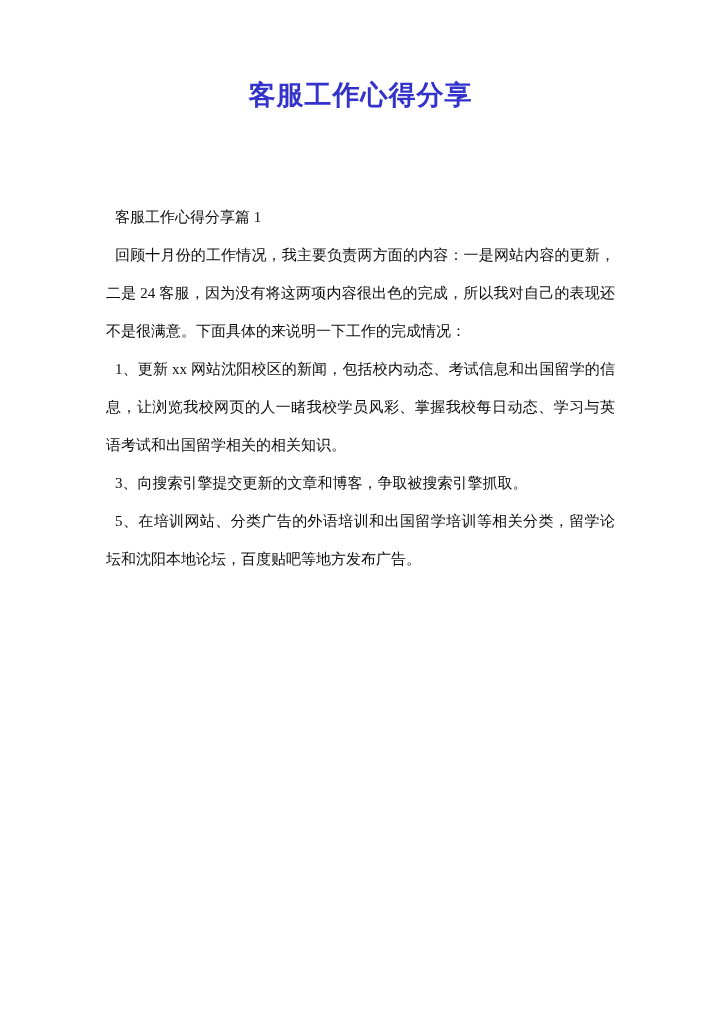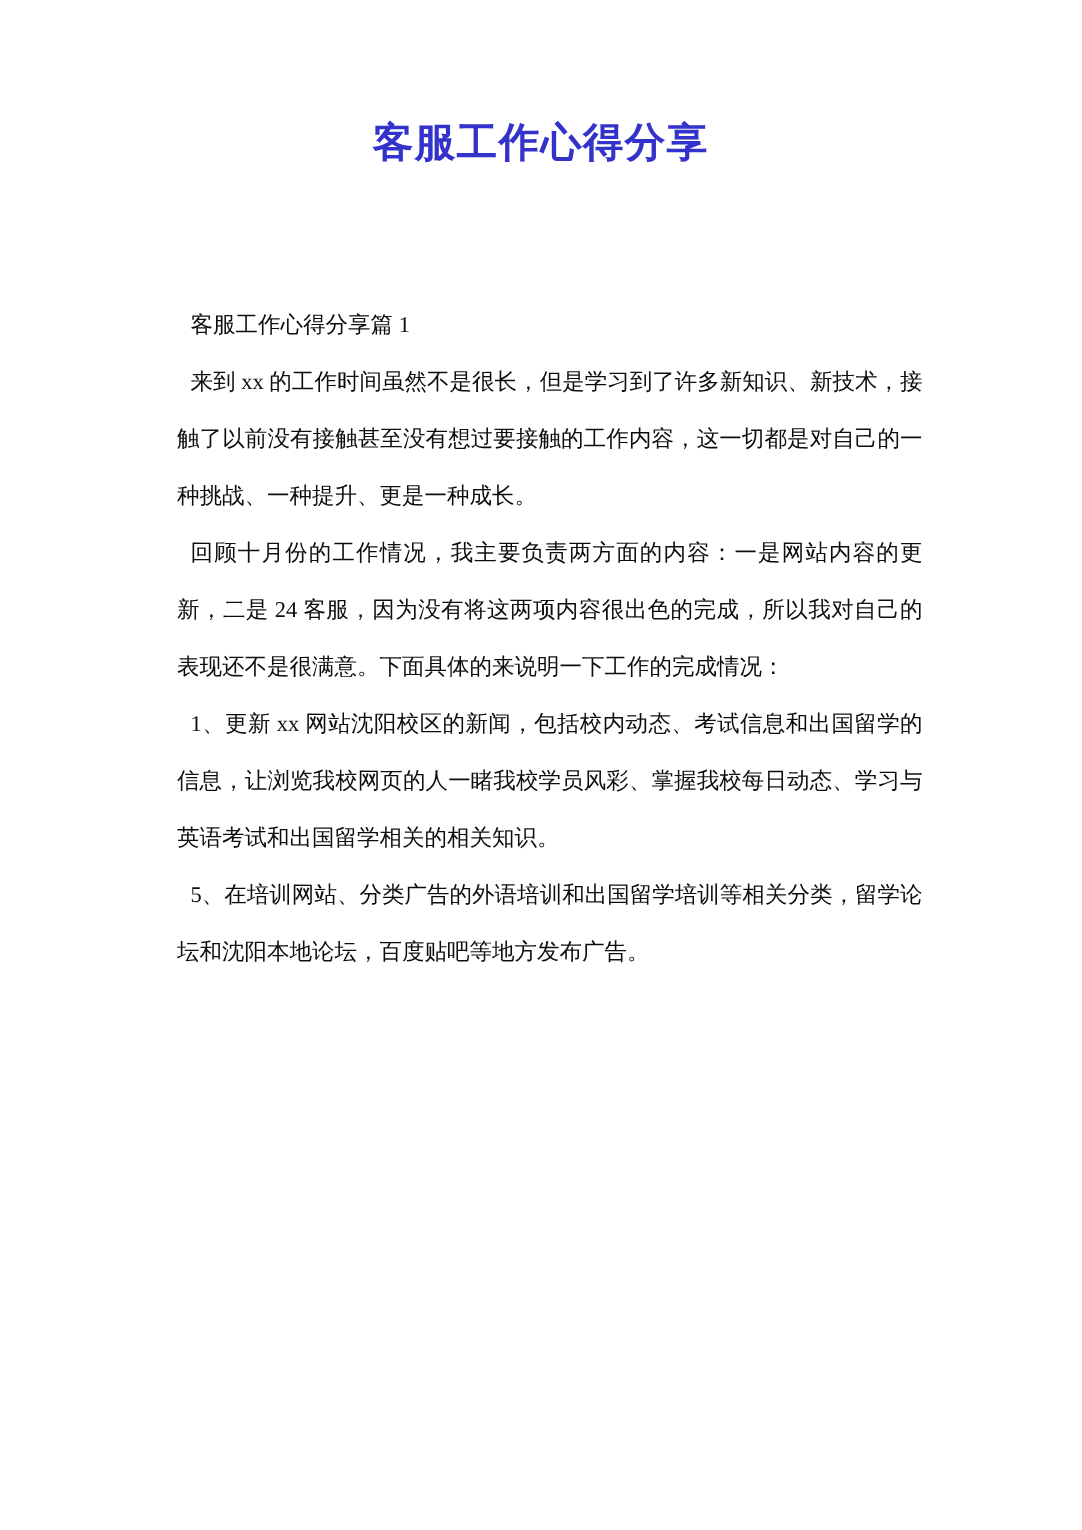--- a/index.html
+++ b/index.html
@@ -24,37 +24,36 @@
     margin: 0 0 86px 0;
     font-size: 27px;
     line-height: 34px;
     font-weight: bold;
     text-align: center;
     color: #3333cc;
     letter-spacing: 1px;
   }
   .doc-body {
     color: #0d0d0d;
-    margin-left: 12px;
   }
   .doc-body p.para {
     margin: 0;
     font-size: 15px;
     line-height: 38px;
     text-align: justify;
     text-justify: inter-ideograph;
     text-indent: 9px;
     word-break: break-all;
   }
 </style>
 </head>
 <body style="background: rgb(255, 255, 255);">
 
 <div class="page">
   <h1 class="doc-title" style="color: rgb(51, 51, 204);">客服工作心得分享</h1>
   <div class="doc-body" style="color: rgb(13, 13, 13);">
       <p class="para">客服工作心得分享篇 1</p>
-      <p class="para">来到 xx 的工作时间虽然不是很长，但是学习到了许多新知识、新技术，接触了以前没有接触甚至没有想过要接触的工作内容，这一切都是对自己的一种挑战、一种提升、更是一种成长。</p>
       <p class="para">回顾十月份的工作情况，我主要负责两方面的内容：一是网站内容的更新，二是 24 客服，因为没有将这两项内容很出色的完成，所以我对自己的表现还不是很满意。下面具体的来说明一下工作的完成情况：</p>
       <p class="para">1、更新 xx 网站沈阳校区的新闻，包括校内动态、考试信息和出国留学的信息，让浏览我校网页的人一睹我校学员风彩、掌握我校每日动态、学习与英语考试和出国留学相关的相关知识。</p>
+      <p class="para">3、向搜索引擎提交更新的文章和博客，争取被搜索引擎抓取。</p>
       <p class="para">5、在培训网站、分类广告的外语培训和出国留学培训等相关分类，留学论坛和沈阳本地论坛，百度贴吧等地方发布广告。</p>
     </div>
 </div>
 
 </body></html>

